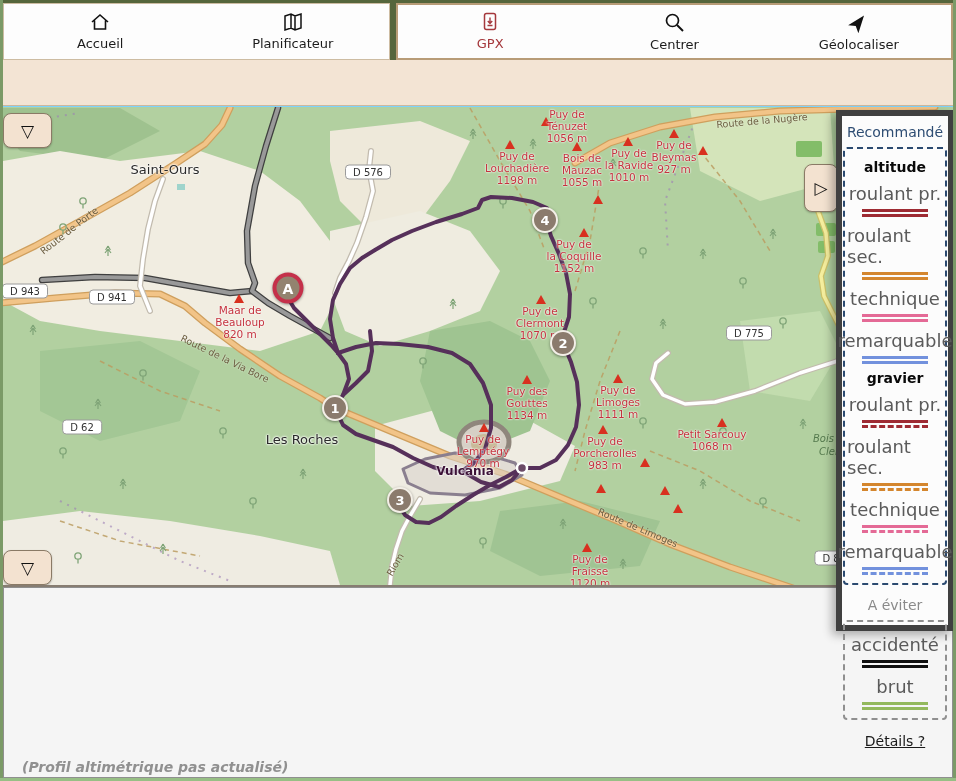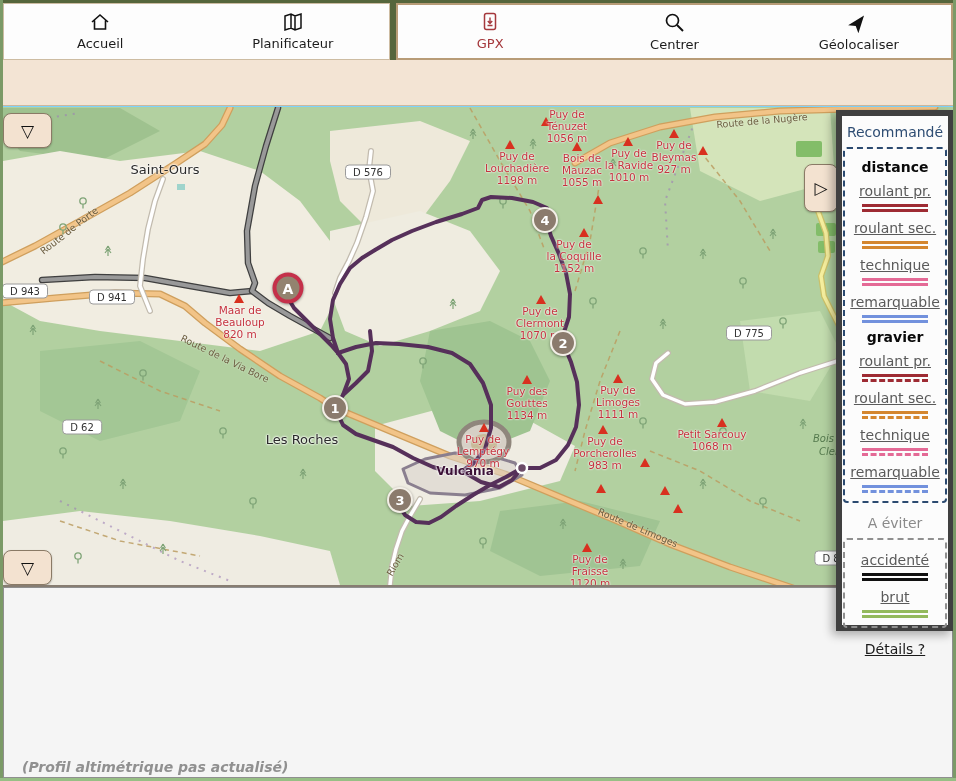--- a/index.html
+++ b/index.html
@@ -53,21 +53,21 @@
   .legend{position:absolute;left:836px;top:110px;width:118px;height:521px;background:#fcfcfc;
           border:6px solid #404040;box-sizing:border-box;z-index:20;
           box-shadow:-4px 4px 9px rgba(0,0,0,.3);display:flex;flex-direction:column;align-items:center;}
   .legend-title{margin-top:8px;font-size:14px;color:#2e4d73;}
   .legend-box{box-sizing:border-box;width:104px;border-radius:4px;padding:4px 2px 8px 2px;margin-top:7px;
               display:flex;flex-direction:column;align-items:center;}
   .legend-box.navy{border:2px dashed #2b4a70;}
   .legend-box.gray{border:2px dashed #8f8f8f;}
   .lg-group-title{font-weight:bold;font-size:14px;color:#0a0a0a;margin-top:6px;}
   .lg-item{margin-top:8px;display:flex;flex-direction:column;align-items:center;}
-  .lg-label{font-size:14px;color:#5a5a5a;text-decoration:underline;}
+  .lg-label{font-size:18px;color:#5a5a5a;}
   .lg-lines{margin-top:3px;width:66px;}
   .lg-lines .bar{height:3px;margin-top:2px;}
   .lg-lines .dash{height:0;border-top:3px dashed;margin-top:2px;}
   .legend-avoid-title{margin-top:12px;font-size:14px;color:#8a8a8a;}
   .legend-details{margin-top:13px;font-size:14px;color:#1a1a1a;text-decoration:underline;cursor:pointer;}
 
   
   .profile{position:absolute;left:3px;top:587px;width:950px;height:191px;background:#f5f5f5;
            border:1px solid #8f8f8f;box-sizing:border-box;}
   .profile-row{display:flex;justify-content:center;gap:28px;margin-top:5px;font-size:13px;font-weight:bold;color:#555;}
@@ -349,21 +349,21 @@
       <div class="wp" style="left: 332px; top: 301px;">1</div>
       <div class="wp" style="left: 560px; top: 236px;">2</div>
       <div class="wp" style="left: 397px; top: 393px;">3</div>
       <div class="wp" style="left: 542px; top: 113px;">4</div>
     </div>
   <div class="map-divider"></div>
 
   <div class="legend">
     <div class="legend-title">Recommandé</div>
     <div class="legend-box navy" id="legend-groups">
-        <div class="lg-group-title">distance</div>
+        <div class="lg-group-title">altitude</div>
         <div class="lg-item">
           <div class="lg-label">roulant pr.</div>
           <div class="lg-lines">
             <div class="bar" style="background: rgb(158, 43, 51);"></div>
             <div class="bar" style="background: rgb(158, 43, 51);"></div>
           </div>
         </div>
         <div class="lg-item">
           <div class="lg-label">roulant sec.</div>
           <div class="lg-lines">

